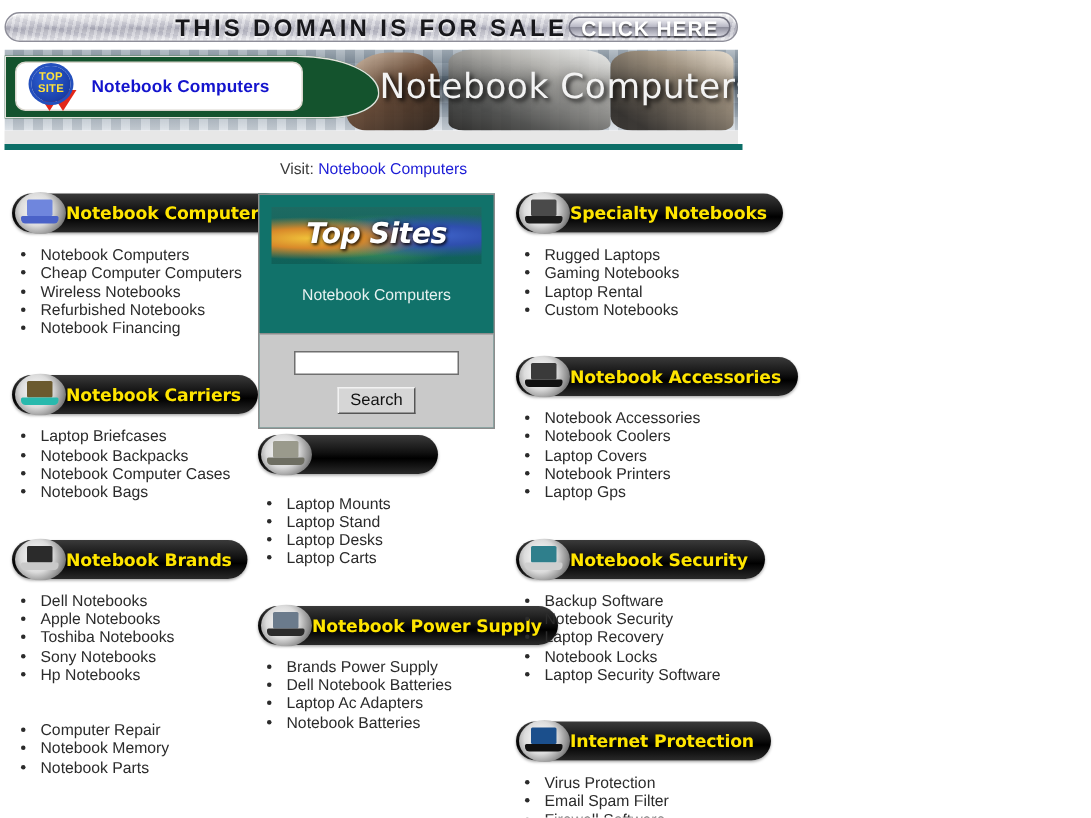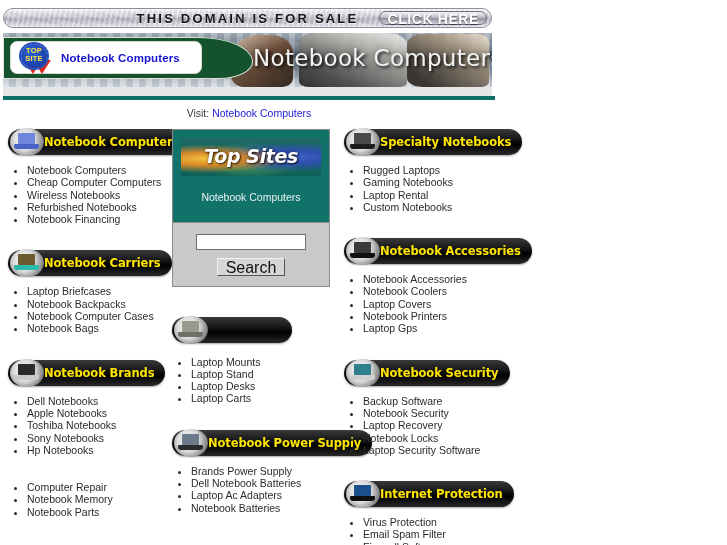--- a/index.html
+++ b/index.html
@@ -31,21 +31,21 @@
     position: absolute; inset: 0;
     background-image:
       repeating-linear-gradient(102deg, rgba(255,255,255,.55) 0 2px, rgba(150,150,165,.18) 2px 5px),
       repeating-linear-gradient(14deg, rgba(120,120,140,.10) 0 3px, rgba(255,255,255,.22) 3px 7px);
     opacity: .55;
   }
   .sale-text {
     position: absolute;
     left: 0; right: 0; top: 2px;
     text-align: center;
-    font-size: 13px;
+    font-size: 16px;
     font-weight: bold;
     letter-spacing: 2.2px;
     color: #17171b;
     text-shadow: 0 1px 0 rgba(255,255,255,.65);
     font-family: "Liberation Sans", sans-serif;
   }
   .click-here {
     position: absolute;
     right: 4px; top: 2px;
     height: 14px;
@@ -253,21 +253,21 @@
   }
   .ul-list li span { cursor: pointer; }
 
   .cat-gap { height: 14px; }
 
   
   .topsites {
     width: 158px;
     border: 1px solid #8c8c8c;
     background: #11726a;
-    margin-bottom: 30px;
+    margin-bottom: 4px;
   }
   .ts-logo {
     height: 38px;
     margin: 8px 8px 0 8px;
     position: relative;
     overflow: hidden;
     background:
       radial-gradient(ellipse at 18% 55%, #f0c23a 0%, #d8892a 22%, rgba(216,137,42,0) 48%),
       radial-gradient(ellipse at 78% 50%, #3f63c9 0%, #2f4fae 24%, rgba(47,79,174,0) 55%),
       radial-gradient(ellipse at 50% 60%, #4fa35b 0%, rgba(79,163,91,0) 55%),
@@ -302,21 +302,21 @@
     border: 1px solid #6f6f6f;
     background: #ffffff;
     font-size: 10px;
     padding: 0 3px;
     font-family: "Liberation Sans", sans-serif;
   }
   .ts-btn {
     margin-top: 8px;
     height: 18px;
     padding: 0 8px;
-    font-size: 16px;
+    font-size: 11px;
     background: #d6d6d6;
     border: 1px solid #555555;
     border-top-color: #f2f2f2;
     border-left-color: #f2f2f2;
     color: #111111;
     cursor: pointer;
     font-family: "Liberation Sans", sans-serif;
   }
 </style>
 </head>

